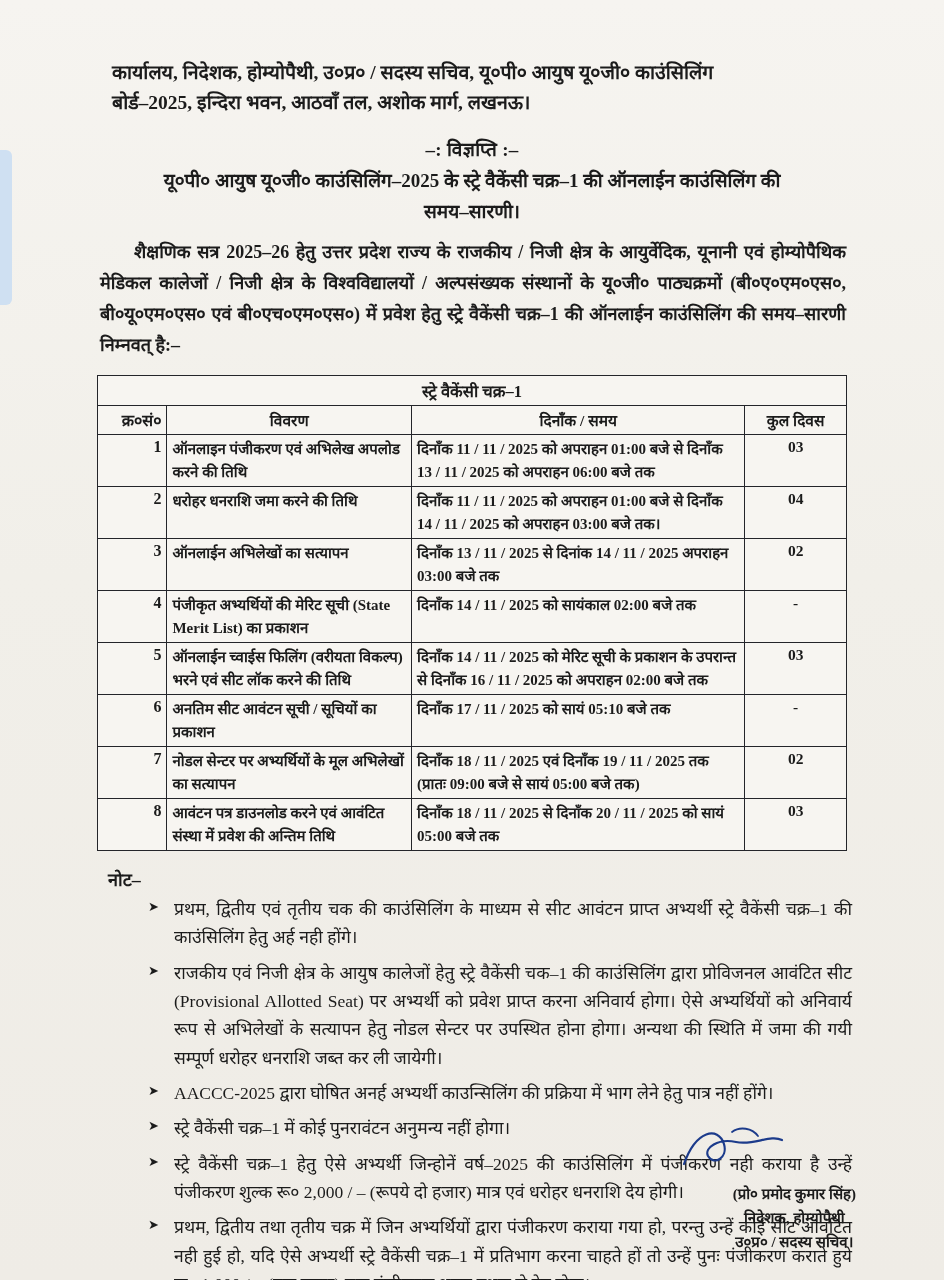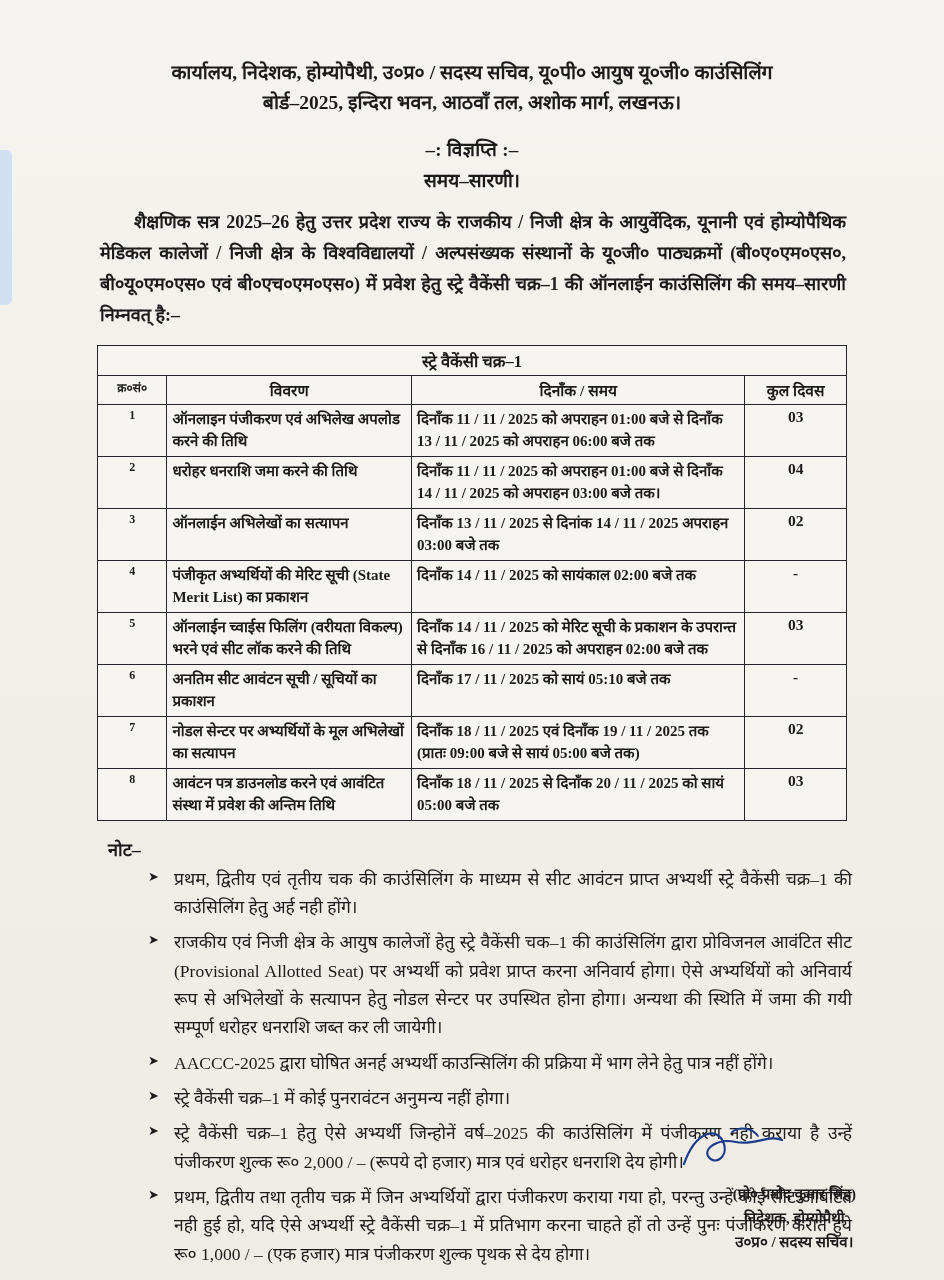--- a/index.html
+++ b/index.html
@@ -15,21 +15,20 @@
     position:absolute; left:0; top:0; width:944px; height:1280px;
     background:linear-gradient(180deg,#f6f4f0 0%,#f1efe9 45%,#efece6 100%);
   }
   .leftblue {
     position:absolute; left:0; top:150px; width:12px; height:155px;
     background:#cfe0f2; border-radius:0 6px 6px 0;
   }
   .content { position:absolute; left:0; top:0; width:944px; }
 
   .hdr {
-    text-align:center;
     font-size:19.5px;
     line-height:1.55;
     font-weight:700;
     margin:58px 112px 0 112px;
   }
   .vigyapti {
     text-align:center;
     font-size:19px;
     font-weight:700;
     margin:18px 0 4px 0;
@@ -64,21 +63,21 @@
     vertical-align:top;
     font-weight:600;
   }
   .tbl-title {
     text-align:center;
     font-size:16.5px;
     font-weight:700;
     padding:3px 0;
   }
   .th-c { text-align:center; font-size:15.5px; font-weight:700; }
-  .c-sn { width:58px; text-align:center; font-size:12px; }
+  .c-sn { width:58px; text-align:right; font-size:16px; }
   .c-desc { width:232px; }
   .c-date { width:320px; }
   .c-days { width:90px; text-align:center; font-size:15.5px; }
   td.c-date { line-height:1.5; }
   td.c-desc { line-height:1.5; }
 
   .note-head {
     margin:16px 0 0 108px;
     font-size:18px;
     font-weight:700;
@@ -130,20 +129,21 @@
   <div class="content">
 
     <div class="hdr">
       <div>कार्यालय, निदेशक, होम्योपैथी, उ०प्र० / सदस्य सचिव, यू०पी० आयुष यू०जी० काउंसिलिंग</div>
       <div>बोर्ड–2025, इन्दिरा भवन, आठवाँ तल, अशोक मार्ग, लखनऊ।</div>
     </div>
 
     <div class="vigyapti">–: विज्ञप्ति :–</div>
 
     <div class="subtitle">
+      <div>यू०पी० आयुष यू०जी० काउंसिलिंग–2025 के स्ट्रे वैकेंसी चक्र–1 की ऑनलाईन काउंसिलिंग की</div>
       <div>समय–सारणी।</div>
     </div>
 
     <div class="para">शैक्षणिक सत्र 2025–26 हेतु उत्तर प्रदेश राज्य के राजकीय / निजी क्षेत्र के आयुर्वेदिक, यूनानी एवं होम्योपैथिक मेडिकल कालेजों / निजी क्षेत्र के विश्वविद्यालयों / अल्पसंख्यक संस्थानों के यू०जी० पाठ्यक्रमों (बी०ए०एम०एस०, बी०यू०एम०एस० एवं बी०एच०एम०एस०) में प्रवेश हेतु स्ट्रे वैकेंसी चक्र–1 की ऑनलाईन काउंसिलिंग की समय–सारणी निम्नवत् है:–</div>
 
     <table class="sched">
       <tbody>
           <tr>
         <td class="tbl-title" colspan="4">स्ट्रे वैकेंसी चक्र–1</td>
       </tr>

